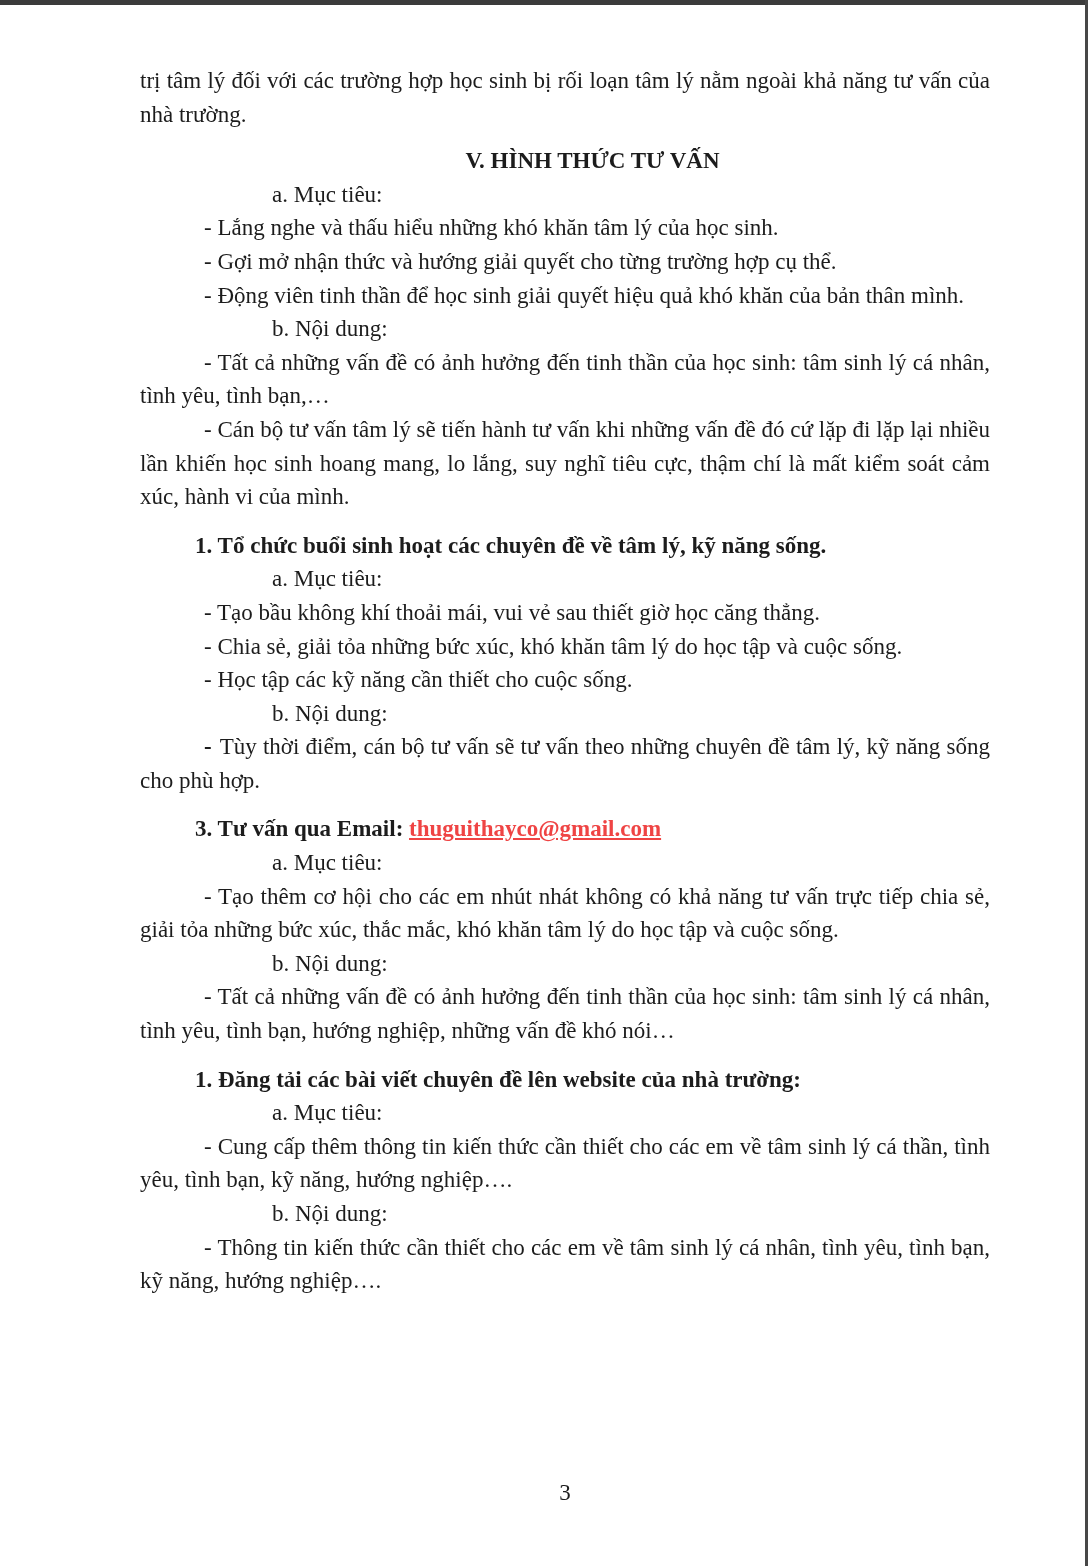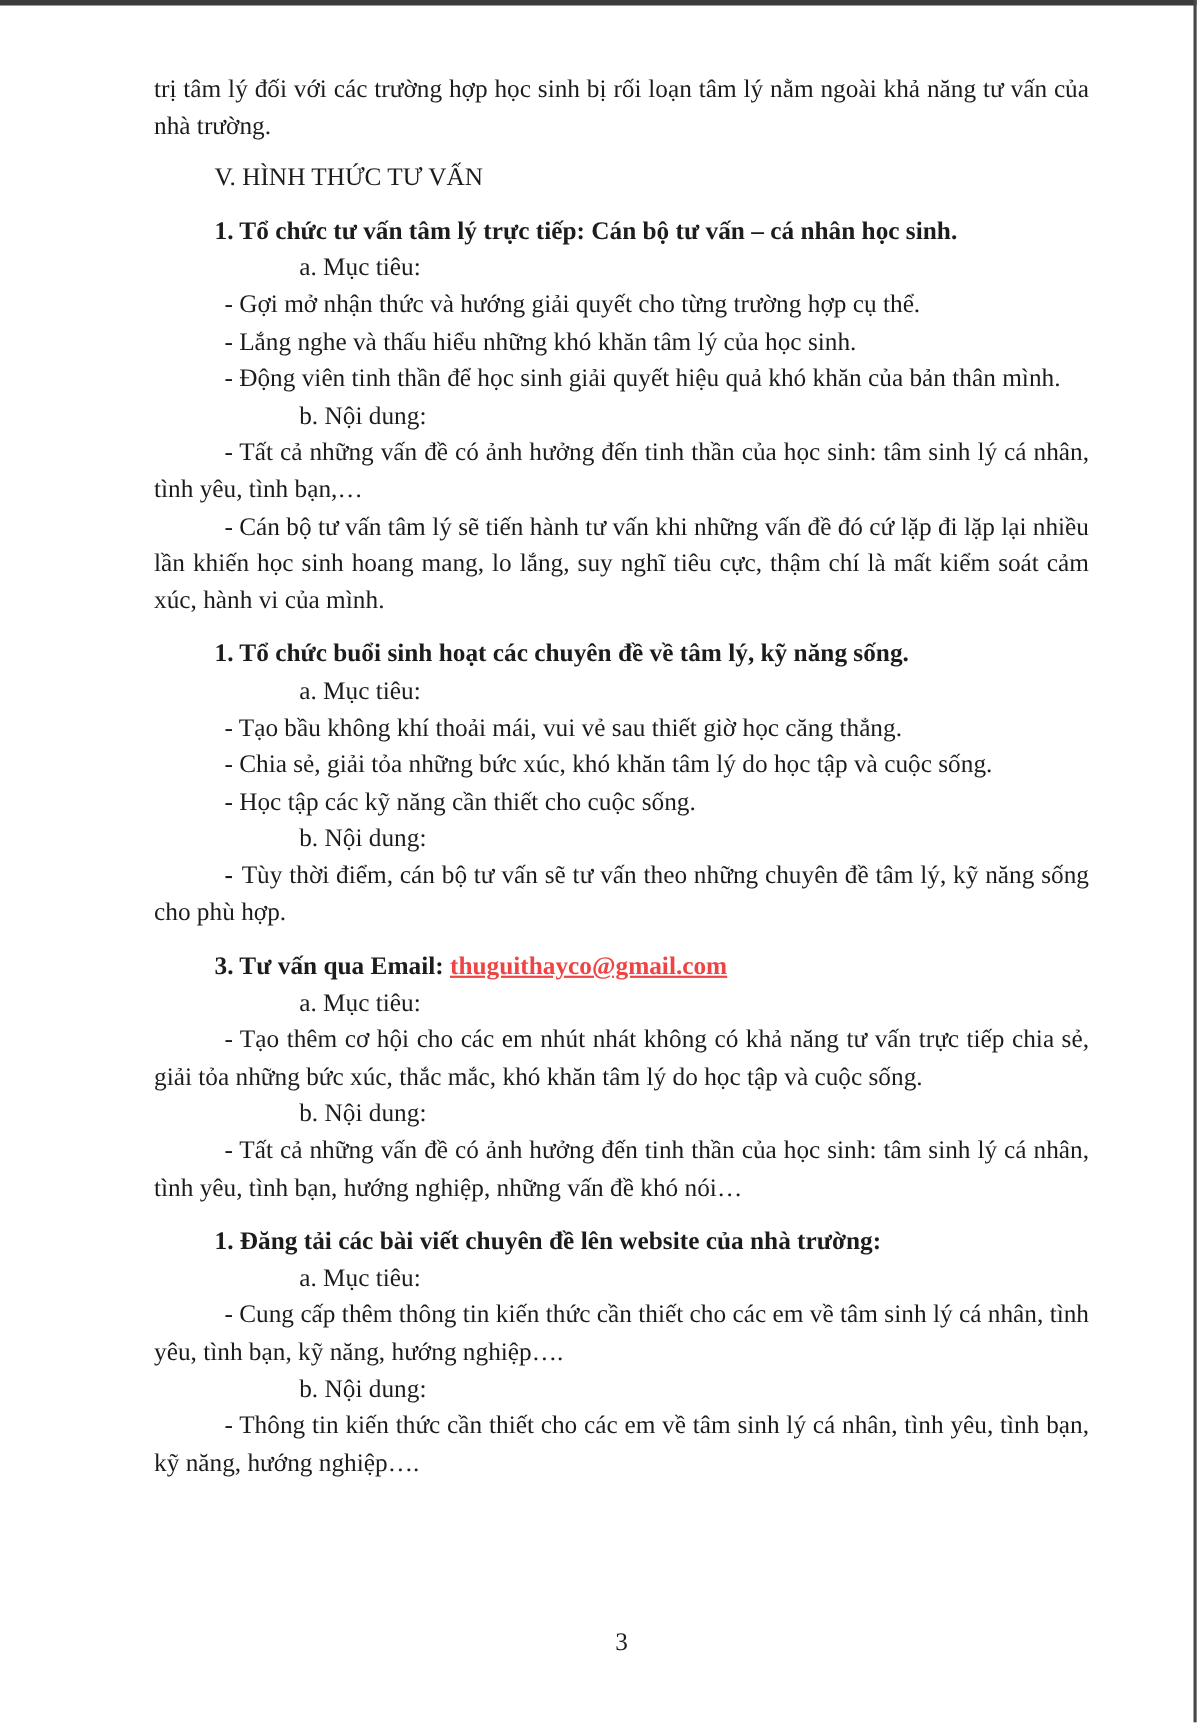--- a/index.html
+++ b/index.html
@@ -23,24 +23,24 @@
     width: 3px; height: 1566px;
     background: #474747;
   }
   .content {
     position: absolute; left: 140px; top: 64px;
     width: 850px;
     text-align: justify;
   }
   .content p { margin: 0; }
   .h1 {
-    font-weight: normal;
+    font-weight: bold;
     text-indent: 55px;
     margin-top: 13px !important;
-    text-align: left;
+    text-align: center;
   }
   .h2 {
     font-weight: bold;
     text-indent: 55px;
     margin-top: 15px !important;
     text-align: left;
   }
   .h3 {
     font-weight: normal;
     text-indent: 132px;
@@ -63,40 +63,39 @@
 </style>
 </head>
 <body>
 
 <div class="edge-top"></div>
 <div class="edge-right"></div>
 
 <div class="content">
   <p class="cont">trị tâm lý đối với các trường hợp học sinh bị rối loạn tâm lý nằm ngoài khả năng tư vấn của nhà trường.</p>
   <p class="h1">V. HÌNH THỨC TƯ VẤN</p>
-  <p class="h2">1. Tổ chức tư vấn tâm lý trực tiếp: Cán bộ tư vấn – cá nhân học sinh.</p>
   <p class="h3">a. Mục tiêu:</p>
+  <p class="bullet">- Lắng nghe và thấu hiểu những khó khăn tâm lý của học sinh.</p>
   <p class="bullet">- Gợi mở nhận thức và hướng giải quyết cho từng trường hợp cụ thể.</p>
-  <p class="bullet">- Lắng nghe và thấu hiểu những khó khăn tâm lý của học sinh.</p>
   <p class="bullet">- Động viên tinh thần để học sinh giải quyết hiệu quả khó khăn của bản thân mình.</p>
   <p class="h3">b. Nội dung:</p>
   <p class="bullet">- Tất cả những vấn đề có ảnh hưởng đến tinh thần của học sinh: tâm sinh lý cá nhân, tình yêu, tình bạn,…</p>
   <p class="bullet">- Cán bộ tư vấn tâm lý sẽ tiến hành tư vấn khi những vấn đề đó cứ lặp đi lặp lại nhiều lần khiến học sinh hoang mang, lo lắng, suy nghĩ tiêu cực, thậm chí là mất kiểm soát cảm xúc, hành vi của mình.</p>
   <p class="h2">1. Tổ chức buổi sinh hoạt các chuyên đề về tâm lý, kỹ năng sống.</p>
   <p class="h3">a. Mục tiêu:</p>
   <p class="bullet">- Tạo bầu không khí thoải mái, vui vẻ sau thiết giờ học căng thẳng.</p>
   <p class="bullet">- Chia sẻ, giải tỏa những bức xúc, khó khăn tâm lý do học tập và cuộc sống.</p>
   <p class="bullet">- Học tập các kỹ năng cần thiết cho cuộc sống.</p>
   <p class="h3">b. Nội dung:</p>
   <p class="bullet"><span class="bdash">-</span><span>Tùy thời điểm, cán bộ tư vấn sẽ tư vấn theo những chuyên đề tâm lý, kỹ năng sống cho phù hợp.</span></p>
   <p class="h2"><span>3. Tư vấn qua Email: </span><a class="email">thuguithayco@gmail.com</a></p>
   <p class="h3">a. Mục tiêu:</p>
   <p class="bullet">- Tạo thêm cơ hội cho các em nhút nhát không có khả năng tư vấn trực tiếp chia sẻ, giải tỏa những bức xúc, thắc mắc, khó khăn tâm lý do học tập và cuộc sống.</p>
   <p class="h3">b. Nội dung:</p>
   <p class="bullet">- Tất cả những vấn đề có ảnh hưởng đến tinh thần của học sinh: tâm sinh lý cá nhân, tình yêu, tình bạn, hướng nghiệp, những vấn đề khó nói…</p>
   <p class="h2">1. Đăng tải các bài viết chuyên đề lên website của nhà trường:</p>
   <p class="h3">a. Mục tiêu:</p>
-  <p class="bullet">- Cung cấp thêm thông tin kiến thức cần thiết cho các em về tâm sinh lý cá nhân, tình yêu, tình bạn, kỹ năng, hướng nghiệp….</p>
+  <p class="bullet">- Cung cấp thêm thông tin kiến thức cần thiết cho các em về tâm sinh lý cá thần, tình yêu, tình bạn, kỹ năng, hướng nghiệp….</p>
   <p class="h3">b. Nội dung:</p>
   <p class="bullet">- Thông tin kiến thức cần thiết cho các em về tâm sinh lý cá nhân, tình yêu, tình bạn, kỹ năng, hướng nghiệp….</p>
 </div>
 
 <div class="footer">3</div>
 
 </body></html>

